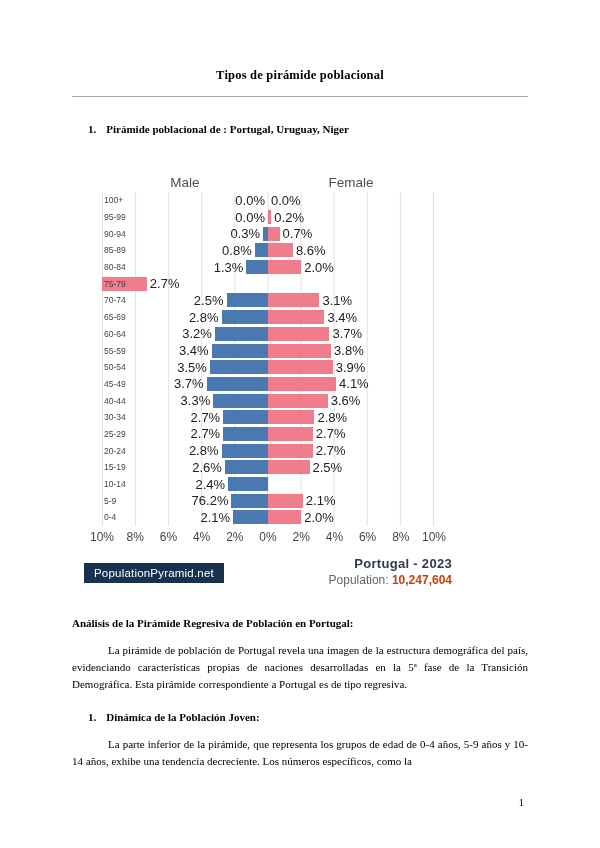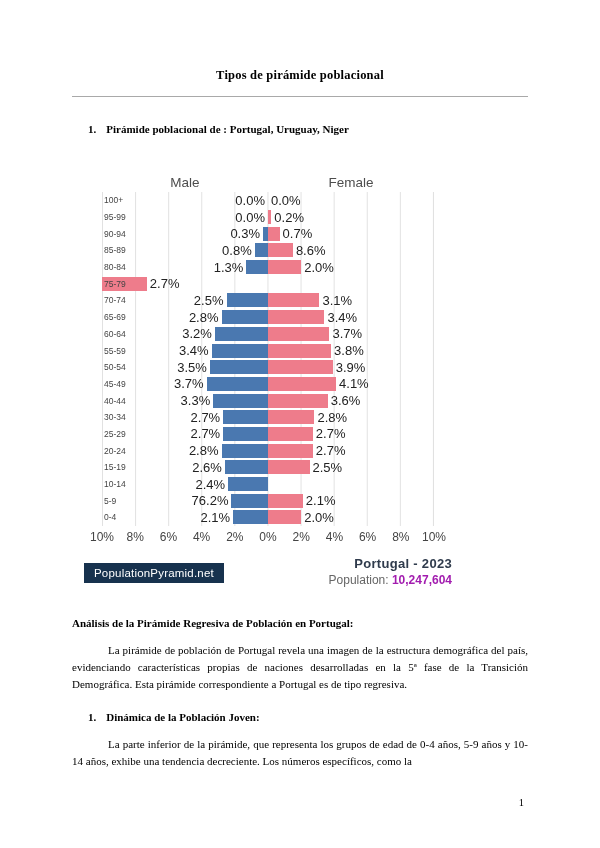--- a/index.html
+++ b/index.html
@@ -52,21 +52,21 @@
 
   .pyr-footer { margin:12px -18px 0 -18px; display:flex; justify-content:space-between; align-items:flex-start; }
   .pp-badge {
     margin-top:7px; background:#17324e; color:#ffffff;
     font-size:11.5px; padding:4px 10px; display:inline-block; letter-spacing:0.2px;
   }
   .pp-meta { text-align:right; }
   .pp-title { font-size:13px; font-weight:bold; color:#2f3b4c; letter-spacing:0.3px; }
   .pp-pop { font-size:12px; margin-top:2px; }
   .pp-pop-label { color:#666; }
-  .pp-pop-value { font-weight:bold; color:#a21caf; }
+  .pp-pop-value { font-weight:bold; color:#c2410c; }
 
   
   .bold-heading { font-weight:bold; font-size:11px; margin-top:30px; }
   .body-par { margin-top:13px; font-size:11px; line-height:17px; text-align:justify; text-indent:36px; }
   .page-number { position:absolute; right:76px; bottom:40px; font-size:10.5px; }
 </style>
 </head>
 <body>
 
 <div class="page">

